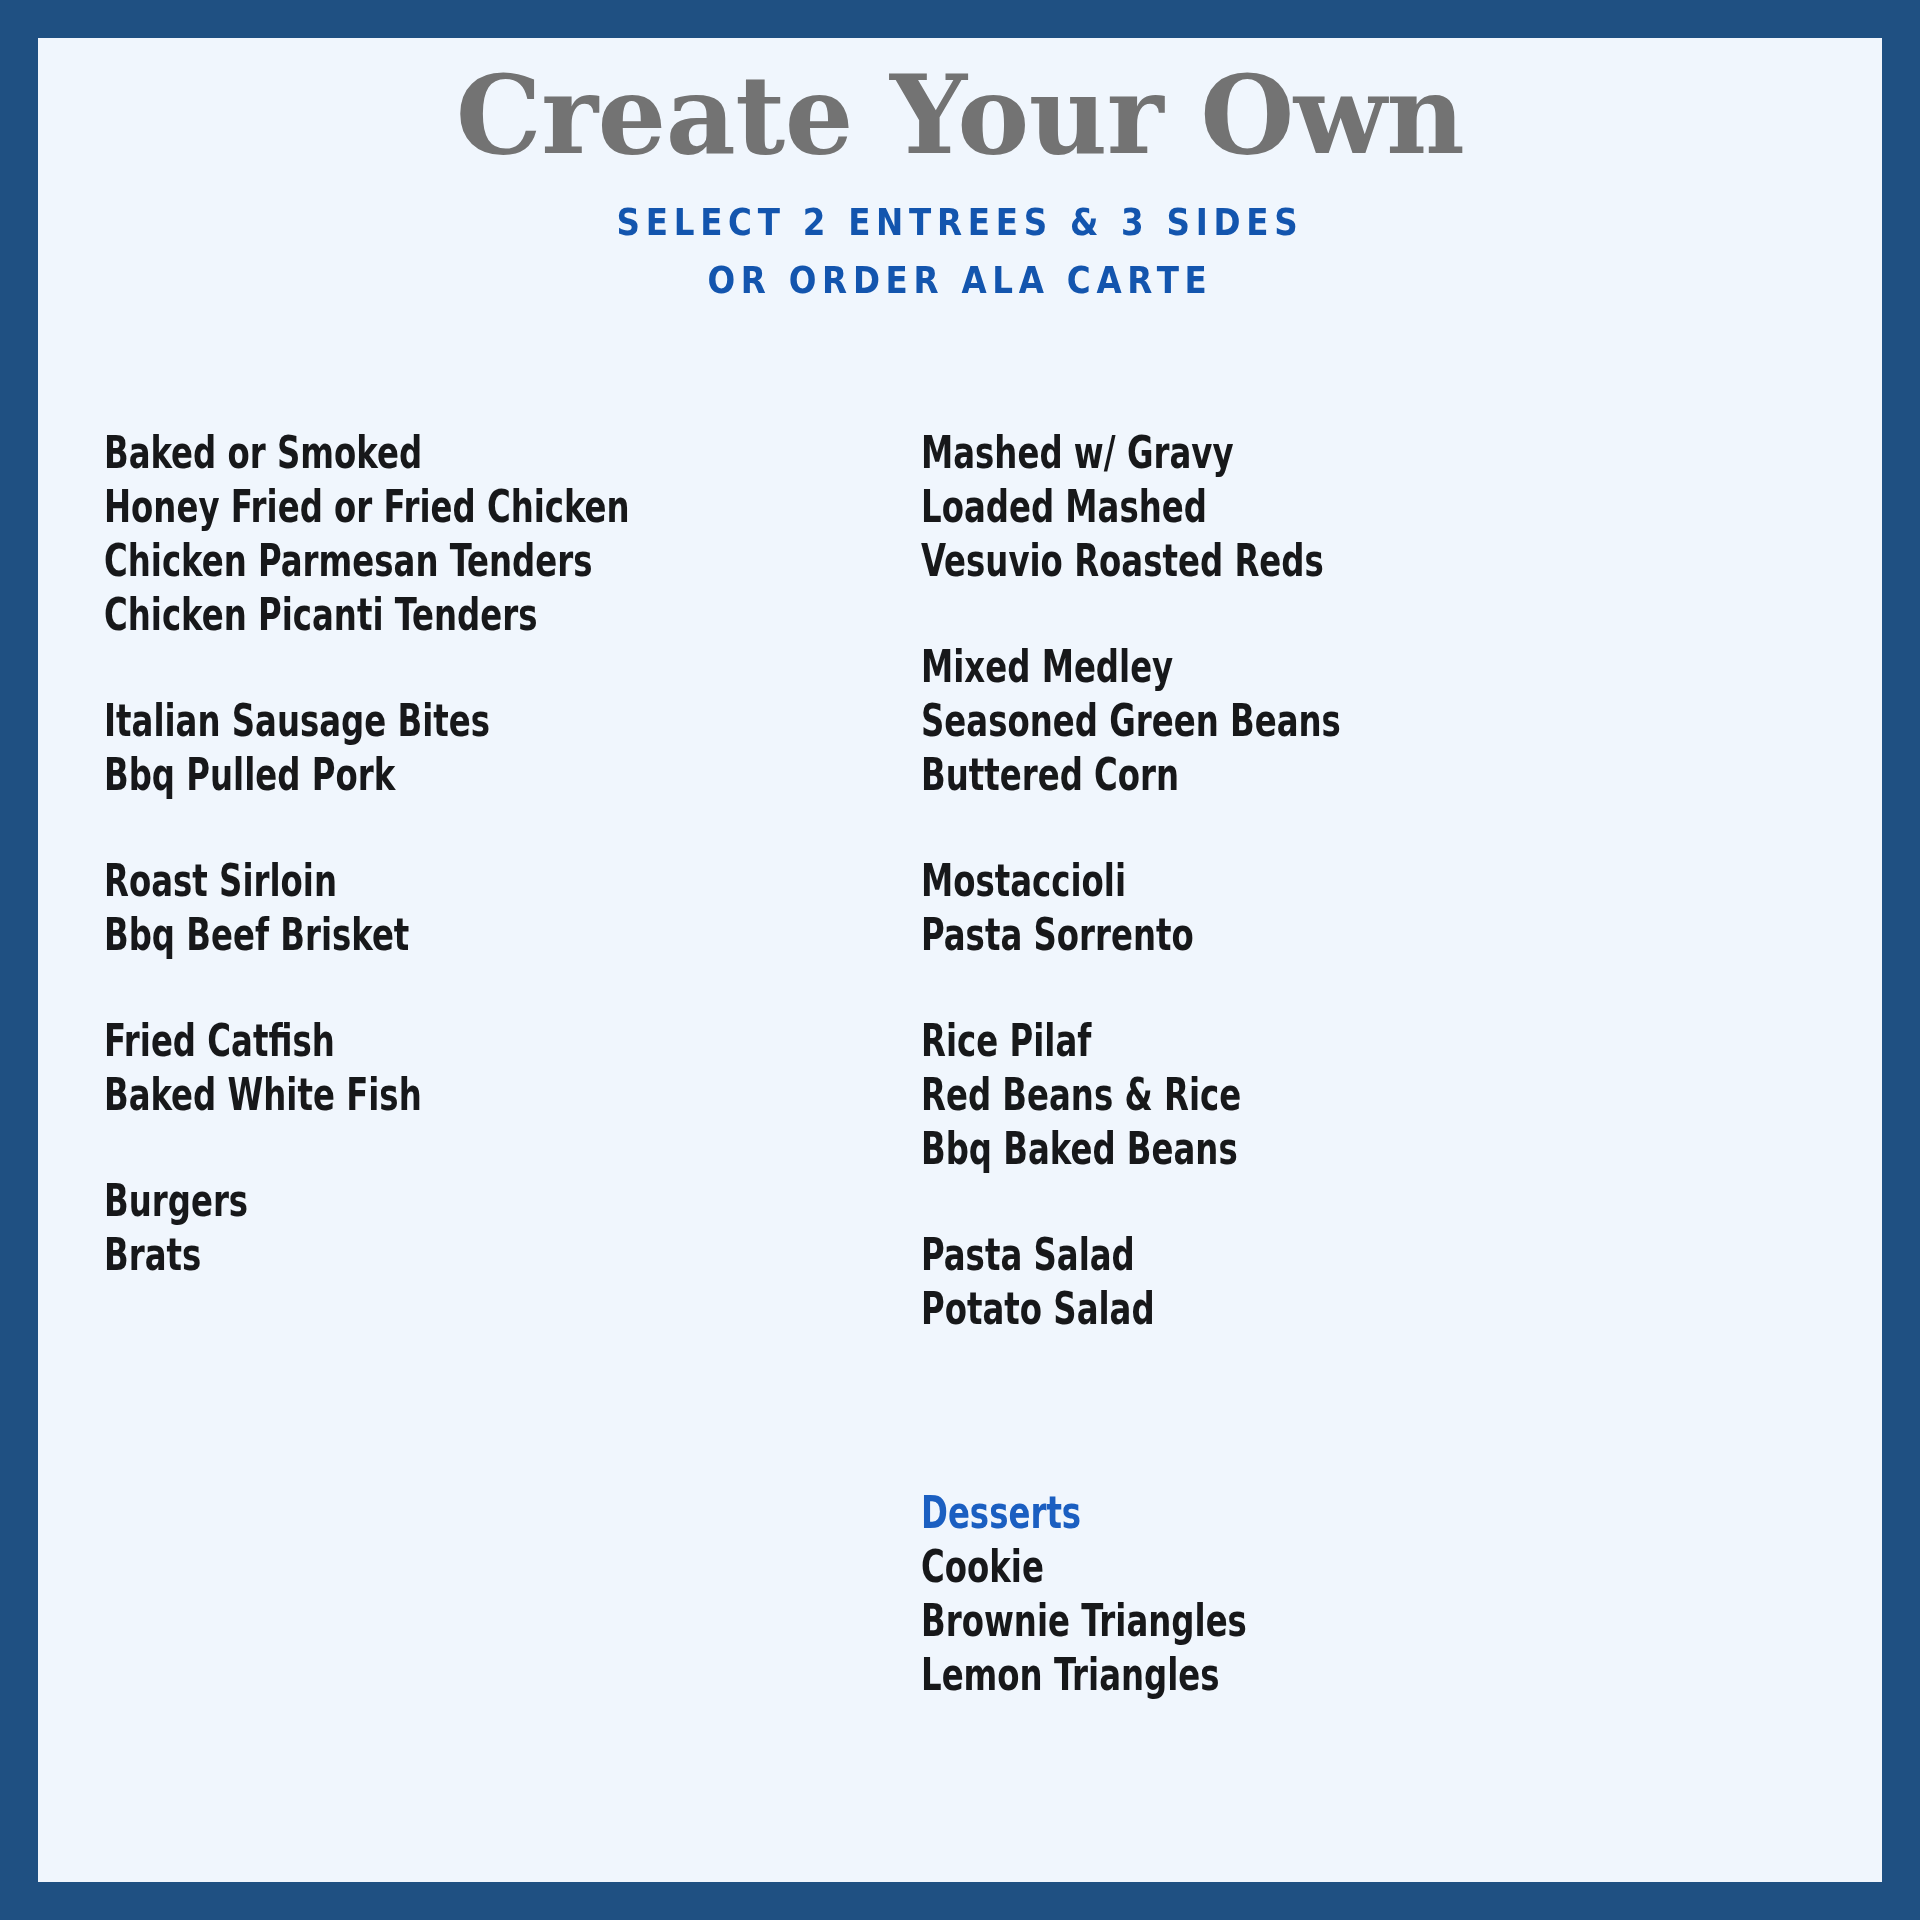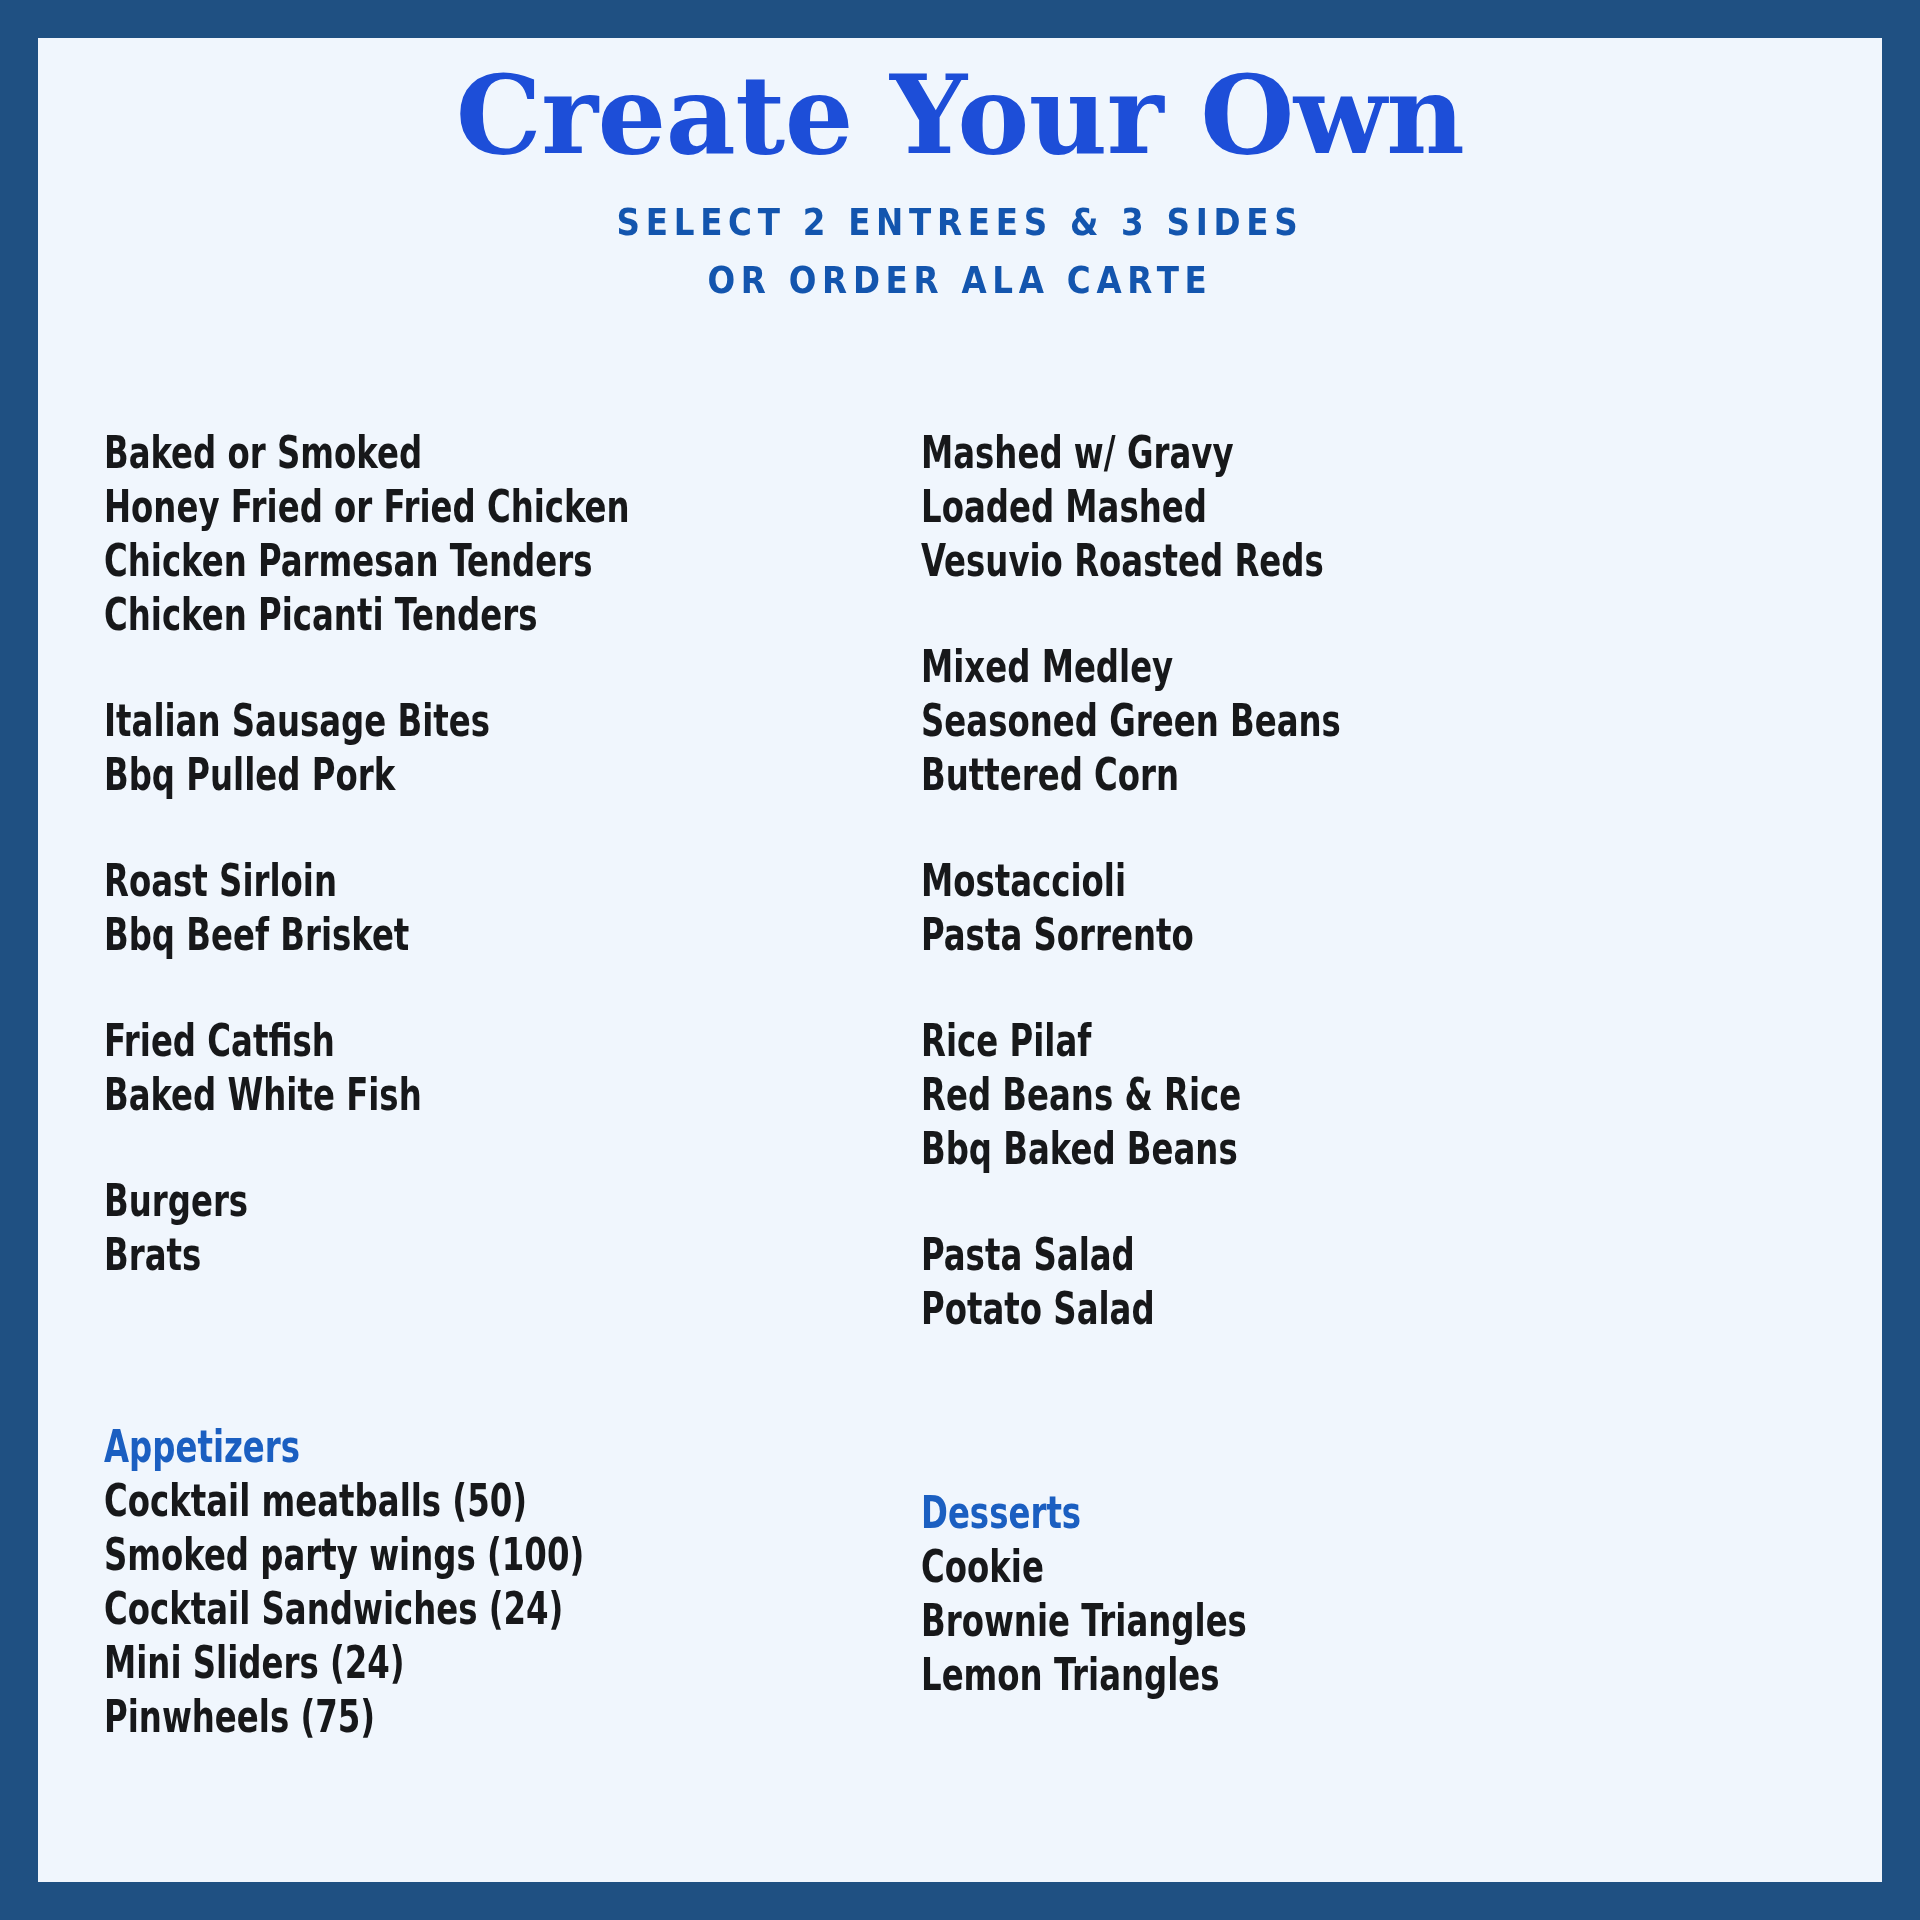--- a/index.html
+++ b/index.html
@@ -28,21 +28,21 @@
   
   #header {
     text-align: center;
     padding-top: 22px;
   }
   #page-title {
     font-family: "DejaVu Serif", "Liberation Serif", serif;
     font-weight: bold;
     font-size: 108px;
     line-height: 1.02;
-    color: #1d4ed8;
+    color: #737373;
     letter-spacing: -0.5px;
     margin: 0;
     padding: 0;
   }
   #subtitle-block {
     margin-top: 24px;
   }
   .subtitle-line {
     font-family: "DejaVu Sans", "Liberation Sans", sans-serif;
     font-weight: bold;
@@ -144,28 +144,20 @@
         <div class="menu-item">Baked White Fish</div>
       </div>
 
       <div class="menu-group tight">
         <div class="menu-item">Burgers</div>
         <div class="menu-item">Brats</div>
       </div>
 
       <div class="gap-lg"></div>
 
-      <div class="menu-group tight">
-        <div class="section-heading">Appetizers</div>
-        <div class="menu-item">Cocktail meatballs (50)</div>
-        <div class="menu-item">Smoked party wings (100)</div>
-        <div class="menu-item">Cocktail Sandwiches (24)</div>
-        <div class="menu-item">Mini Sliders (24)</div>
-        <div class="menu-item">Pinwheels (75)</div>
-      </div>
 
     </div>
 
     <div class="column" id="right-column">
 
       <div class="menu-group">
         <div class="menu-item">Mashed w/ Gravy</div>
         <div class="menu-item">Loaded Mashed</div>
         <div class="menu-item">Vesuvio Roasted Reds</div>
       </div>

